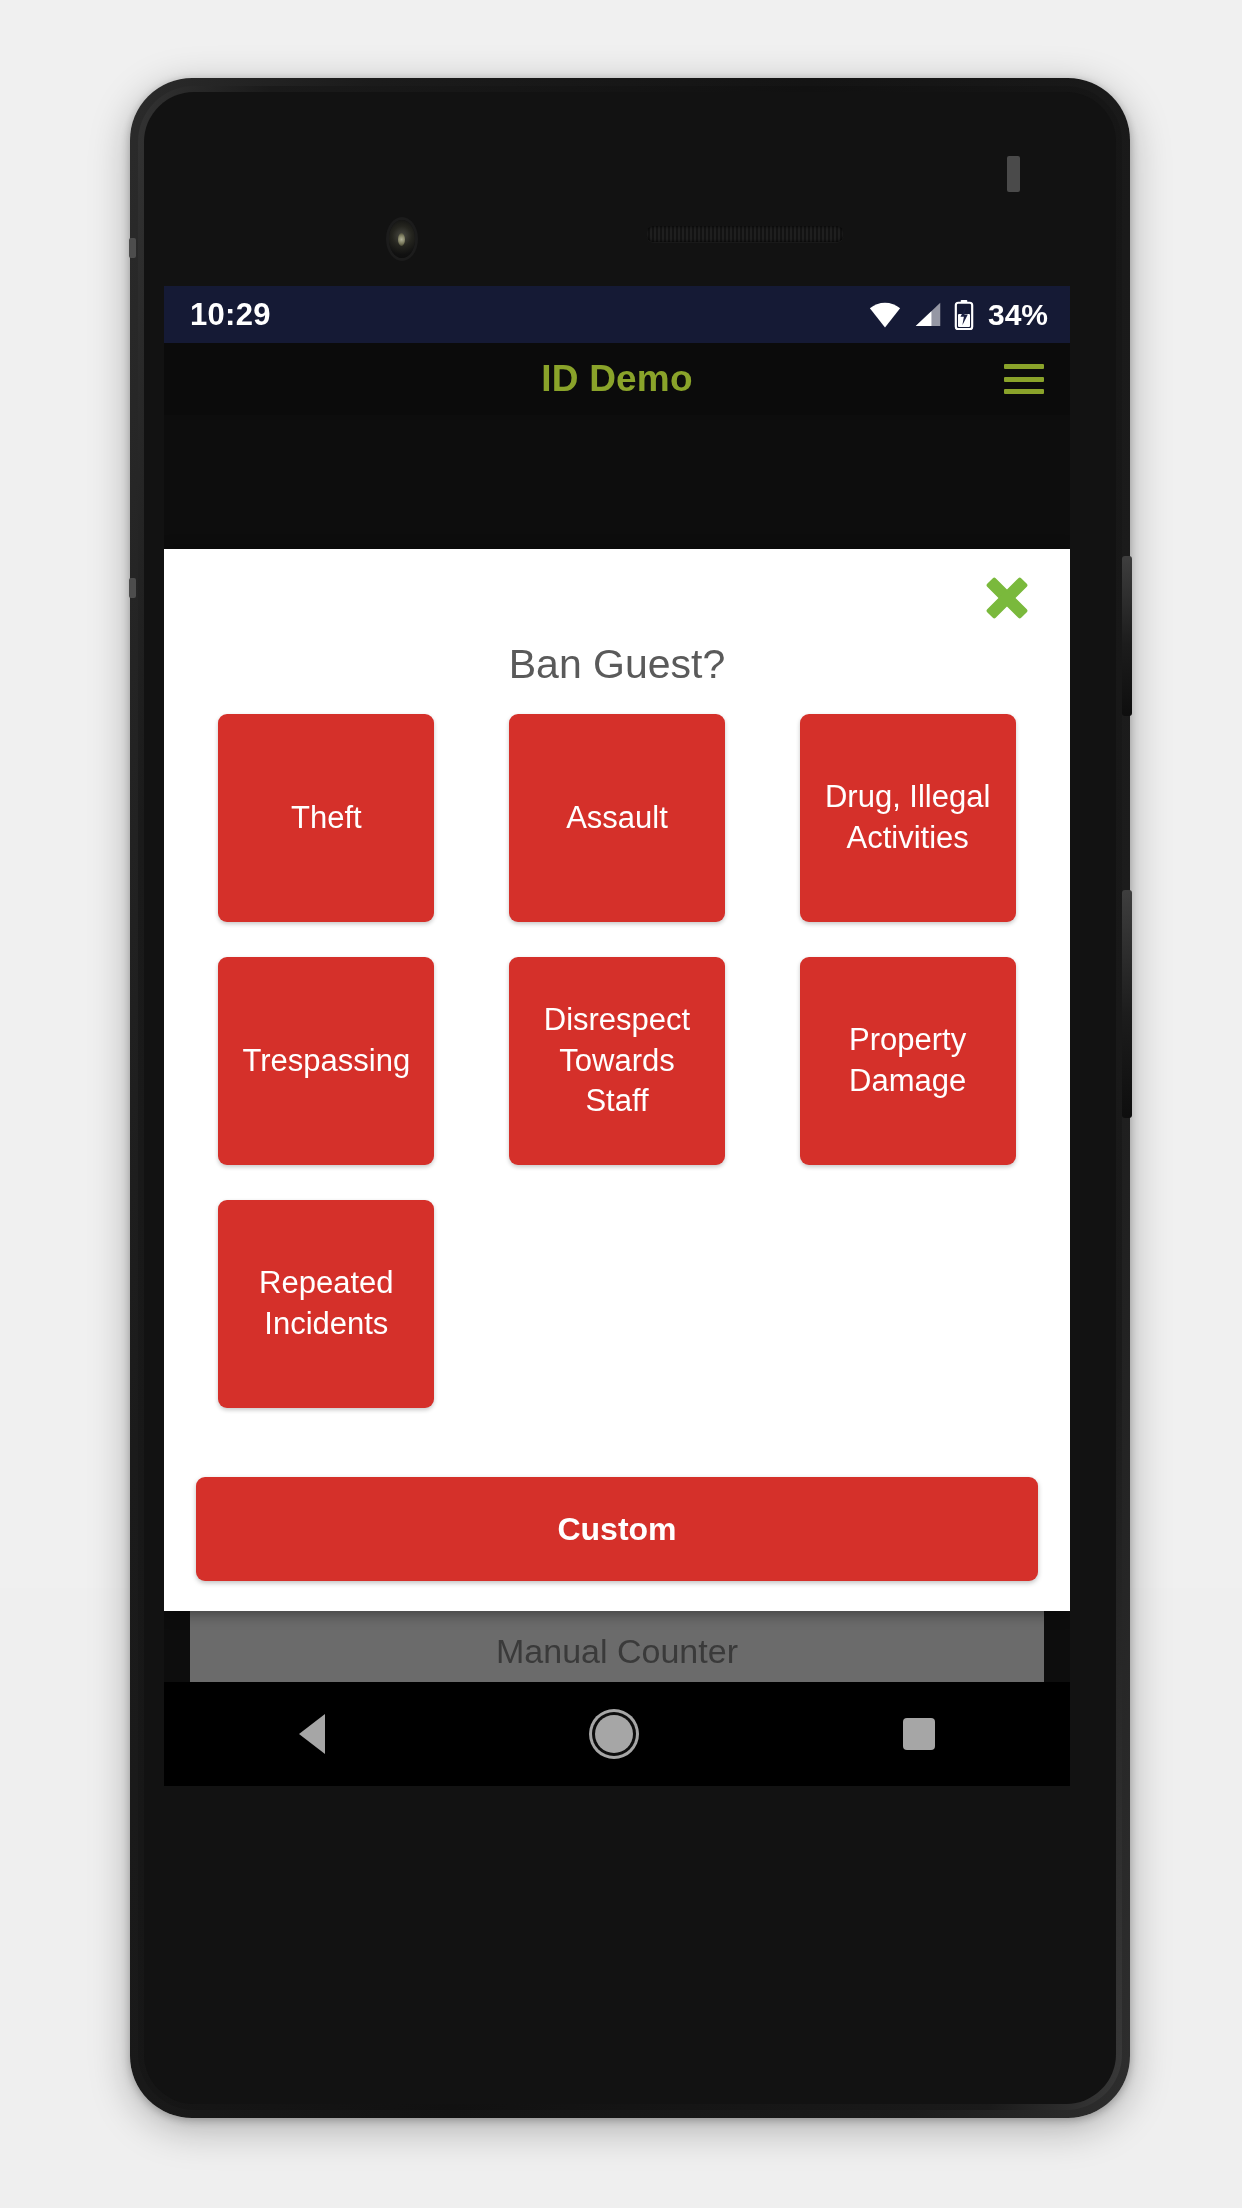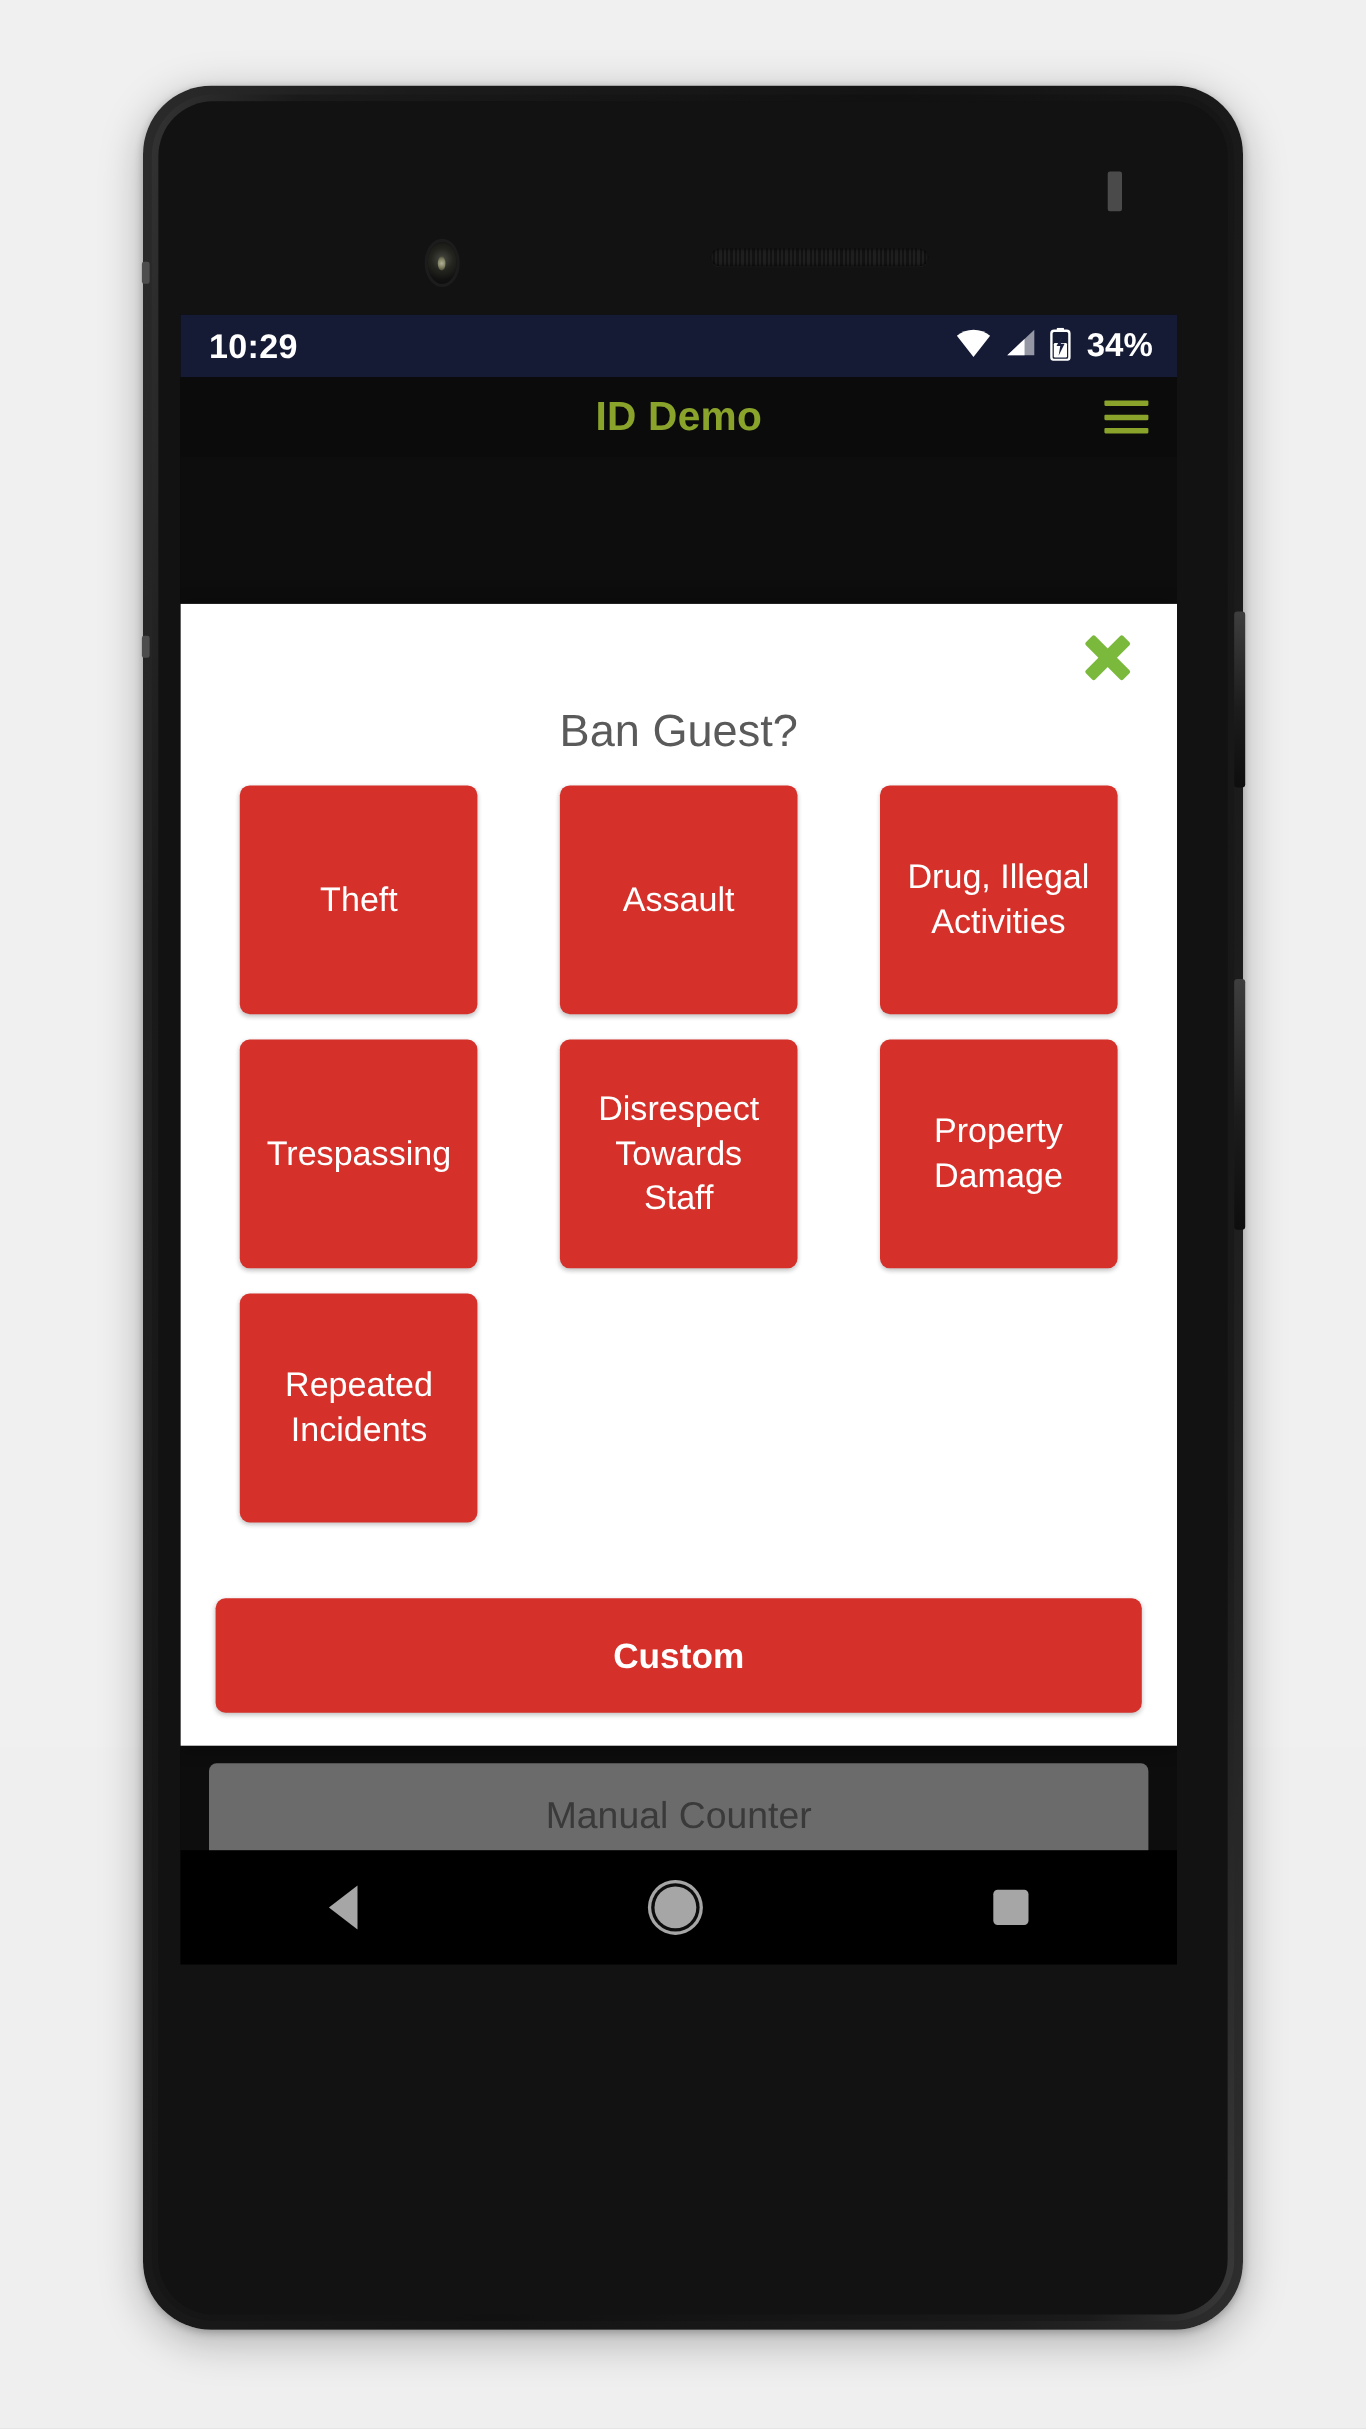--- a/index.html
+++ b/index.html
@@ -129,20 +129,21 @@
     padding: 0 22px 0 26px;
   }
   #status-clock {
     color: #ffffff;
     font-size: 31px;
     font-weight: bold;
     letter-spacing: .3px;
   }
   #status-icons {
     display: flex;
+    align-items: center;
     gap: 11px;
   }
   .sb-icon { display: block; }
   #battery-percent {
     color: #ffffff;
     font-size: 30px;
     font-weight: bold;
     margin-left: 3px;
   }
 
@@ -279,21 +280,21 @@
     text-align: center;
     color: #5a5a5a;
     font-size: 41px;
     font-weight: normal;
     margin-bottom: 26px;
   }
 
   #reason-grid {
     display: grid;
     grid-template-columns: repeat(3, 1fr);
-    gap: 0px 30px;
+    gap: 12px 30px;
     padding: 0 32px;
   }
   .reason-cell {
     display: flex;
     justify-content: center;
     margin-bottom: 23px;
   }
   .reason-button {
     width: 216px;
     height: 208px;

